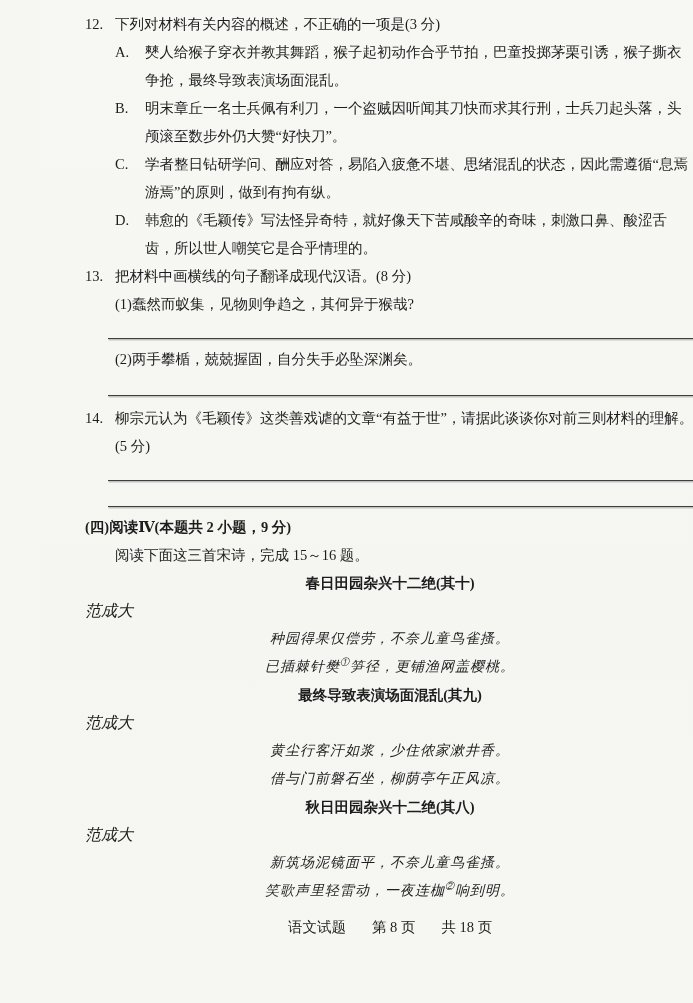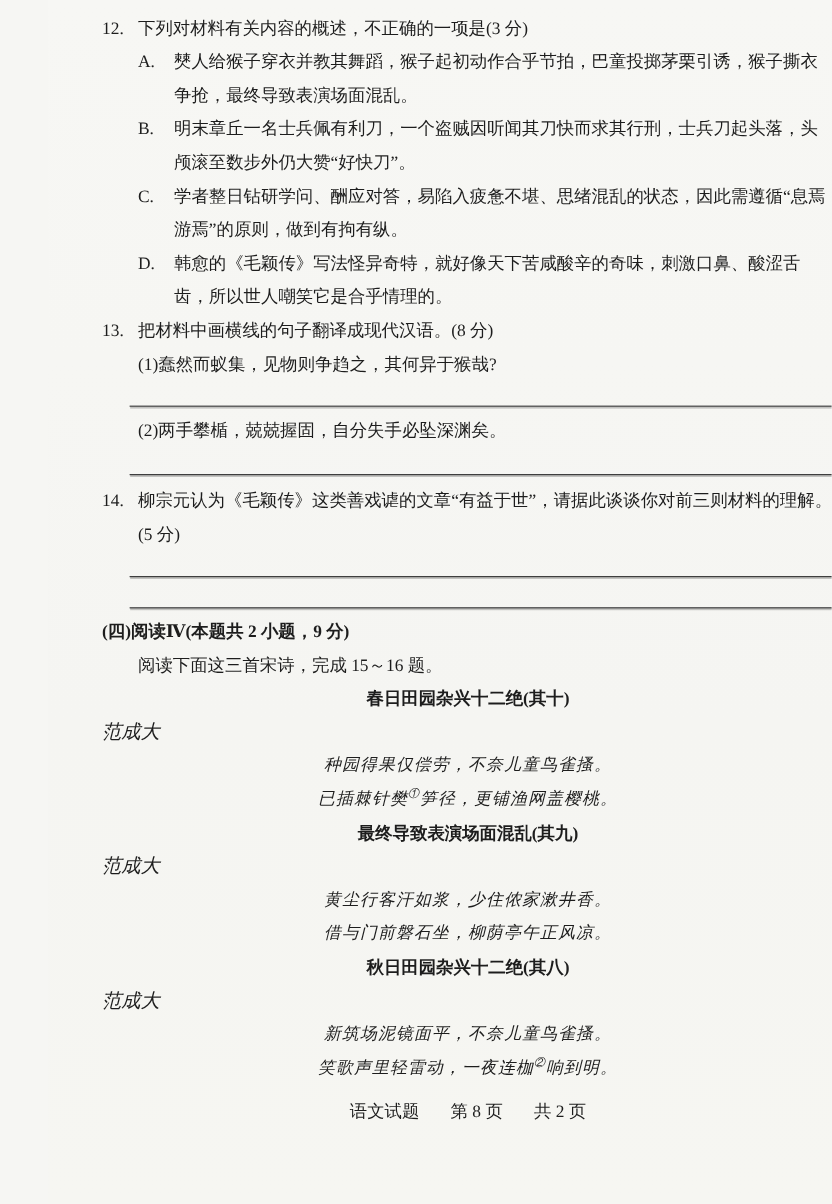--- a/index.html
+++ b/index.html
@@ -108,16 +108,16 @@
   <div class="poem-line">黄尘行客汗如浆，少住侬家漱井香。</div>
   <div class="poem-line">借与门前磐石坐，柳荫亭午正风凉。</div>
 
   <div class="poem-title">秋日田园杂兴十二绝(其八)</div>
   <div class="poem-author">范成大</div>
   <div class="poem-line">新筑场泥镜面平，不奈儿童鸟雀搔。</div>
   <div class="poem-line"><span>笑歌声里轻雷动，一夜连枷</span><span class="sup">②</span><span>响到明。</span></div>
 
 
   <div class="footer">
-    <span>语文试题</span><span class="gap"></span><span>第 8 页</span><span class="gap"></span><span>共 2 页</span>
+    <span>语文试题</span><span class="gap"></span><span>第 8 页</span><span class="gap"></span><span>共 18 页</span>
   </div>
 
 </div>
 
 </body></html>

